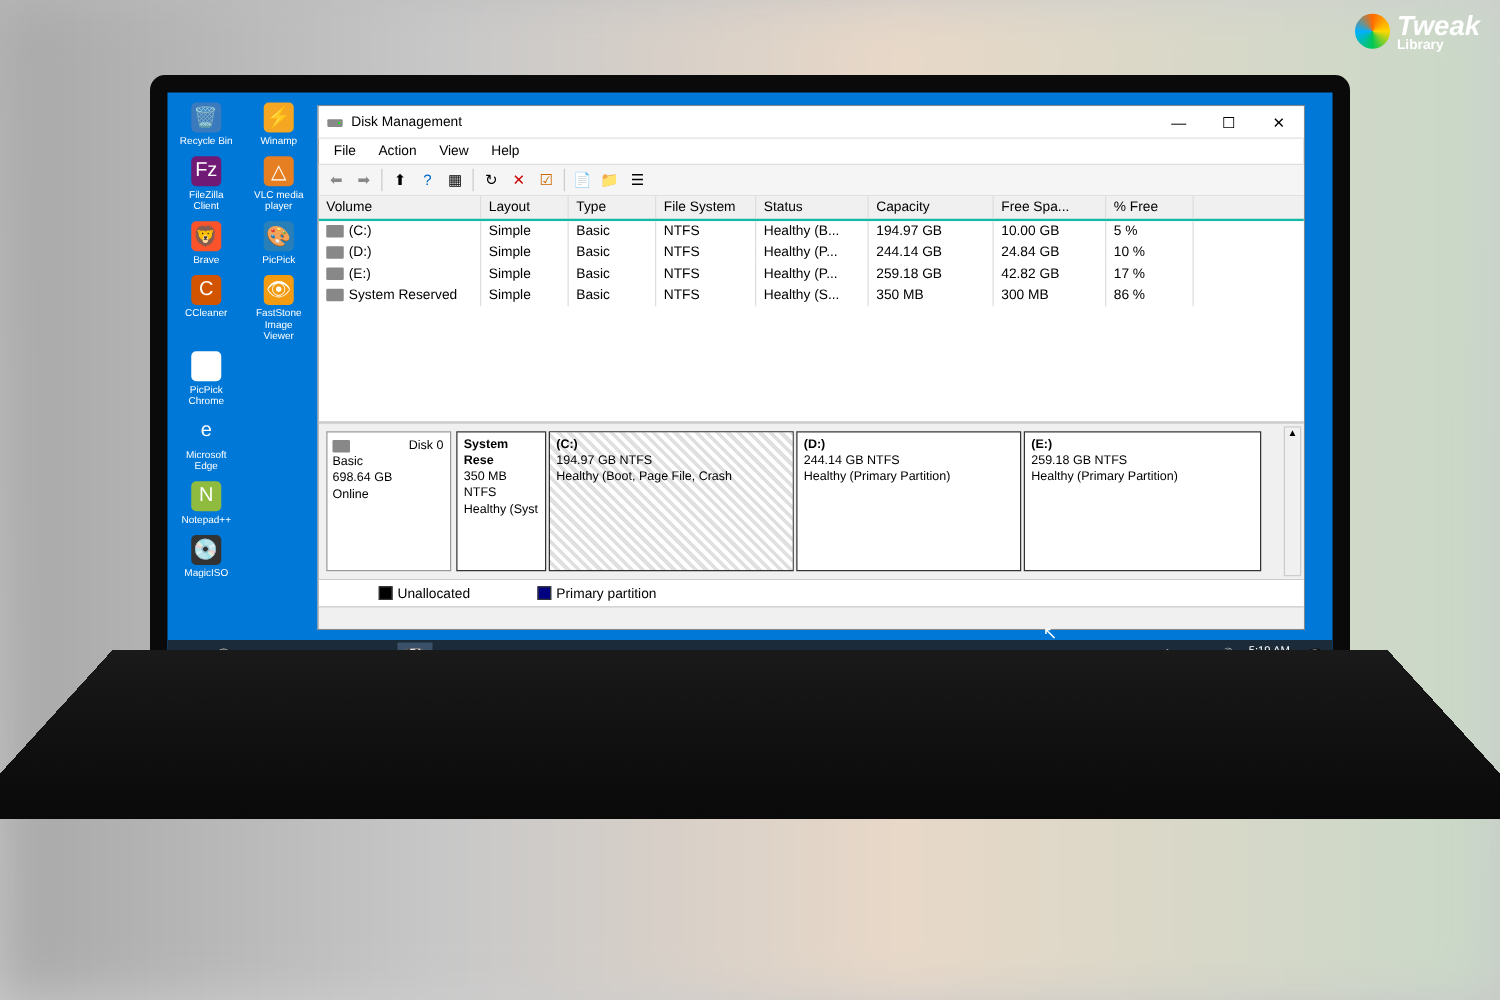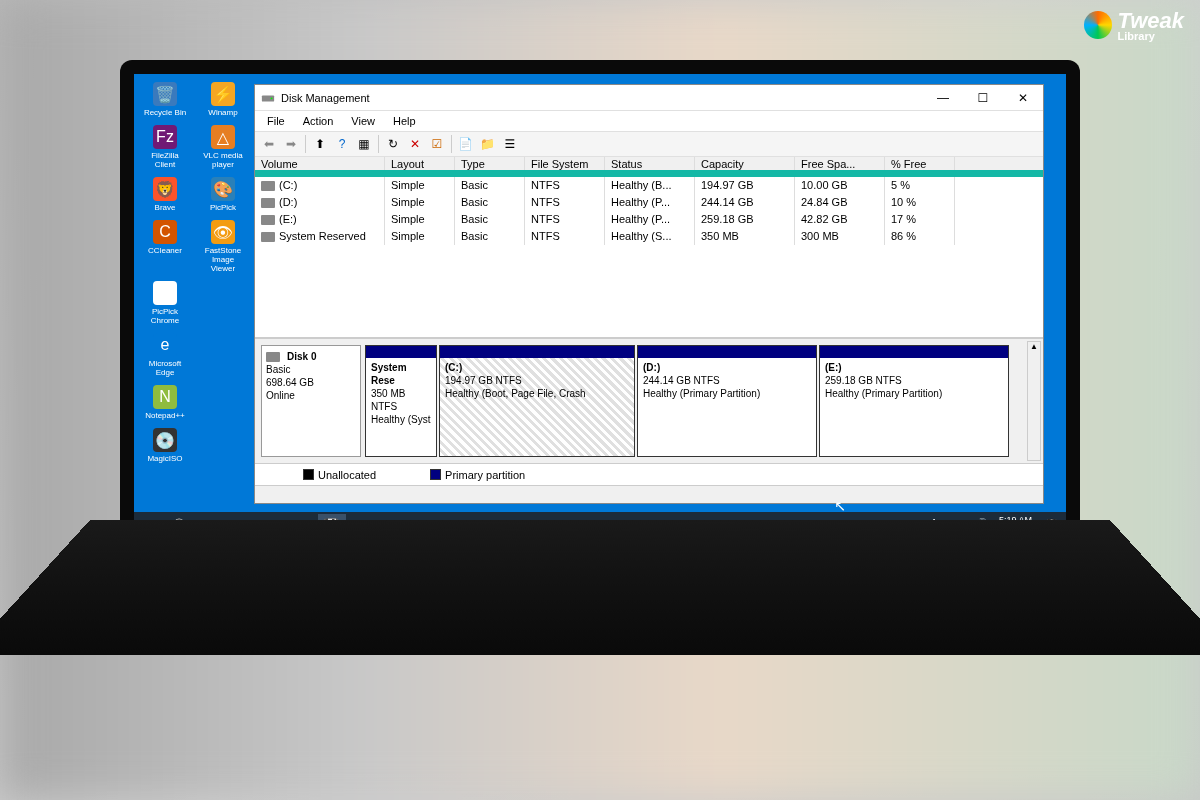--- a/index.html
+++ b/index.html
@@ -27,32 +27,32 @@
 .title-icon { width: 14px; height: 14px; margin-right: 6px; }
 .title-text { font-size: 11px; }
 .win-controls { margin-left: auto; display: flex; }
 .win-btn { width: 40px; height: 26px; display: flex; align-items: center; justify-content: center; cursor: pointer; font-size: 12px; }
 .menubar { height: 20px; display: flex; align-items: center; padding: 0 4px; gap: 2px; font-size: 11px; }
 .menu-item { padding: 2px 8px; cursor: pointer; }
 .toolbar { height: 26px; display: flex; align-items: center; padding: 0 4px; gap: 2px; border-top: 1px solid #e0e0e0; border-bottom: 1px solid #e0e0e0; background: #f5f5f5; }
 .tool-btn { width: 20px; height: 20px; display: flex; align-items: center; justify-content: center; cursor: pointer; font-size: 12px; }
 .tool-sep { width: 1px; height: 18px; background: #ccc; margin: 0 2px; }
 .vol-table { flex: 0 0 auto; }
-.vol-header { display: flex; background: #f0f0f0; border-bottom: 7px solid #14b8a6; height: 20px; }
+.vol-header { display: flex; background: #f0f0f0; border-bottom: 2px solid #14b8a6; height: 20px; }
 .vol-header > div, .vol-row > div { padding: 2px 6px; border-right: 1px solid #ddd; font-size: 11px; white-space: nowrap; overflow: hidden; }
 .vol-header > div { font-weight: 400; display: flex; align-items: center; }
 .vol-body { height: 160px; overflow-y: auto; background: #fff; }
 .vol-row { display: flex; height: 17px; cursor: pointer; }
 .c-vol { width: 130px; } .c-lay { width: 70px; } .c-typ { width: 70px; } .c-fs { width: 80px; } .c-stat { width: 90px; } .c-cap { width: 100px; } .c-free { width: 90px; } .c-pct { width: 70px; }
 .vol-icon { display: inline-block; width: 14px; height: 10px; background: #888; border-radius: 1px; margin-right: 4px; vertical-align: middle; }
 .disk-panel { flex: 1; border-top: 2px solid #ccc; background: #f0f0f0; padding: 6px; display: flex; gap: 4px; position: relative; }
 .disk-info { width: 100px; background: #fff; border: 1px solid #999; padding: 4px; font-size: 10px; line-height: 1.3; }
-.disk-info-title { font-weight: 700; }
+.disk-info-title { font-weight: 400; margin-left: 40px; }
 .partitions { flex: 1; display: flex; gap: 2px; }
-.part { border: 1px solid #333; background: #fff; display: flex; flex-direction: column; font-size: 10px; line-height: 1.3; }
+.part { border: 1px solid #333; background: #fff; display: flex; flex-direction: row; font-size: 10px; line-height: 1.3; }
 .part-header { height: 12px; background: #000080; }
 .part-body { padding: 3px 5px; flex: 1; }
 .part-title { font-weight: 700; }
 .part.hatched .part-body { background: repeating-linear-gradient(45deg, #fff, #fff 3px, #e0e0e0 3px, #e0e0e0 6px); }
 .legend { height: 22px; border-top: 1px solid #ccc; display: flex; align-items: center; padding: 0 8px; gap: 14px; font-size: 11px; background: #fff; }
 .legend-item { display: flex; align-items: center; gap: 4px; padding-left: 40px; }
 .legend-sw { width: 11px; height: 11px; border: 1px solid #333; }
 .statusbar { height: 18px; border-top: 1px solid #ccc; background: #f0f0f0; }
 .cursor { position: absolute; bottom: 26px; right: 220px; color: #fff; font-size: 14px; z-index: 50; }
 </style>

